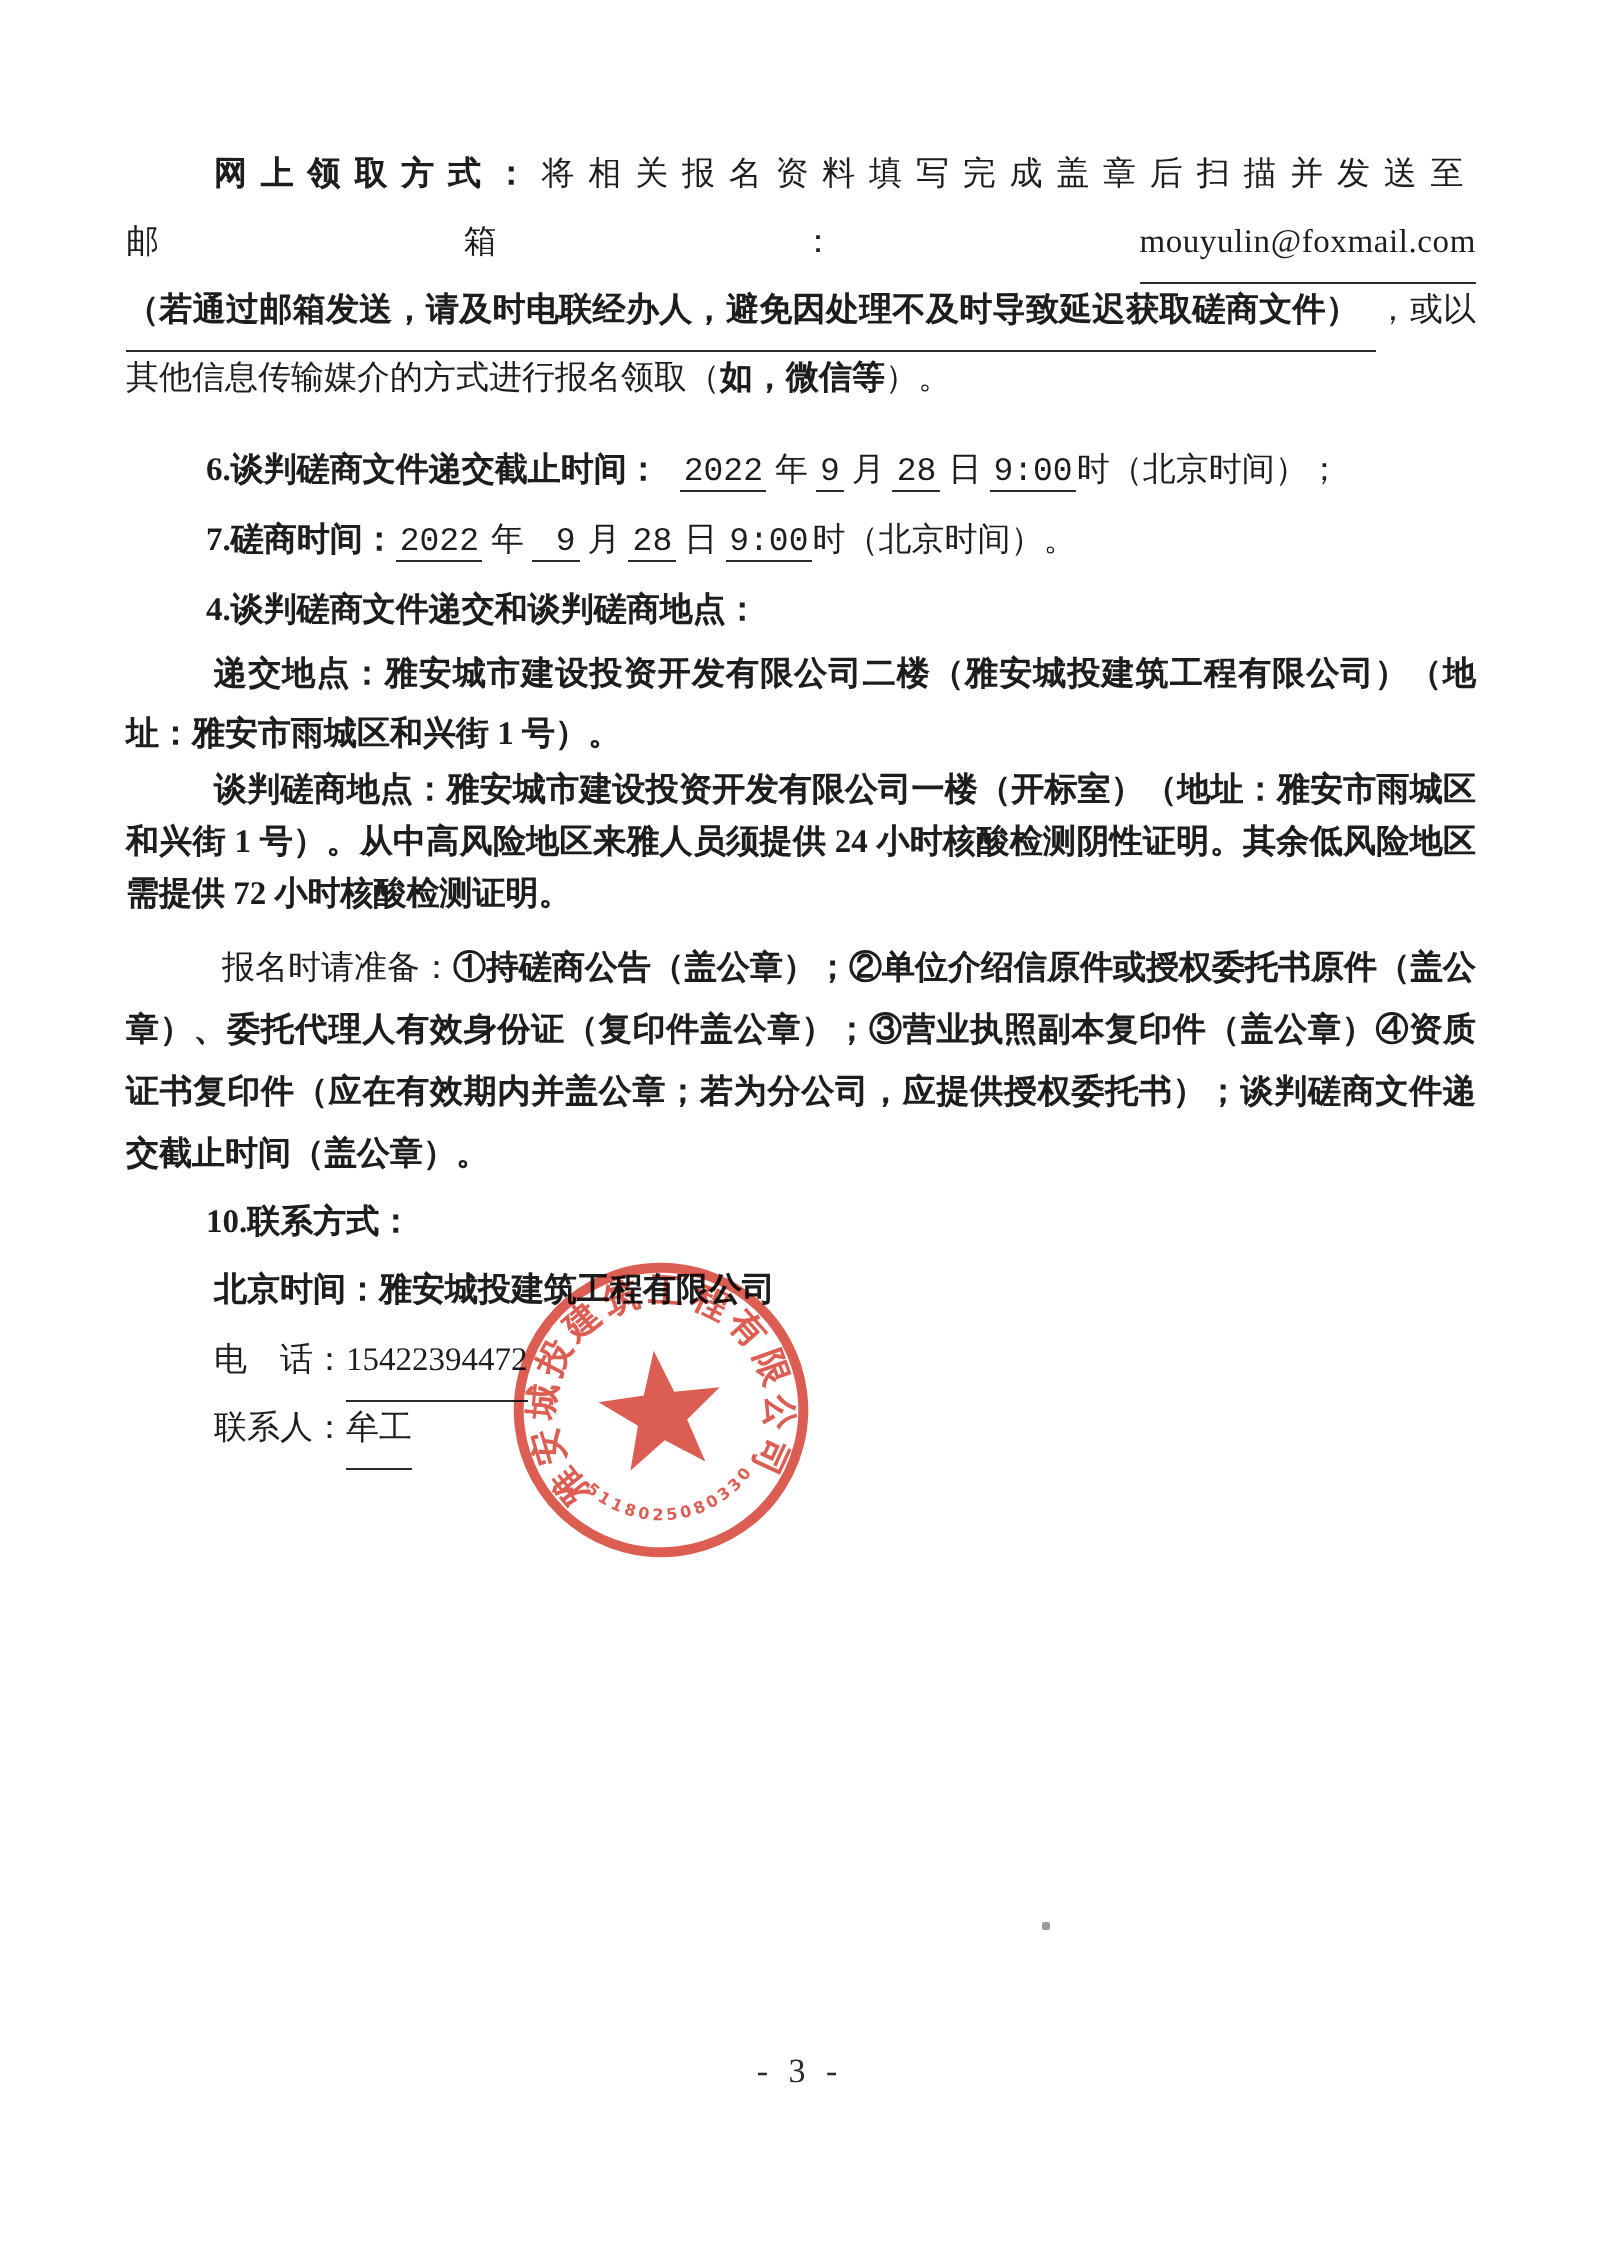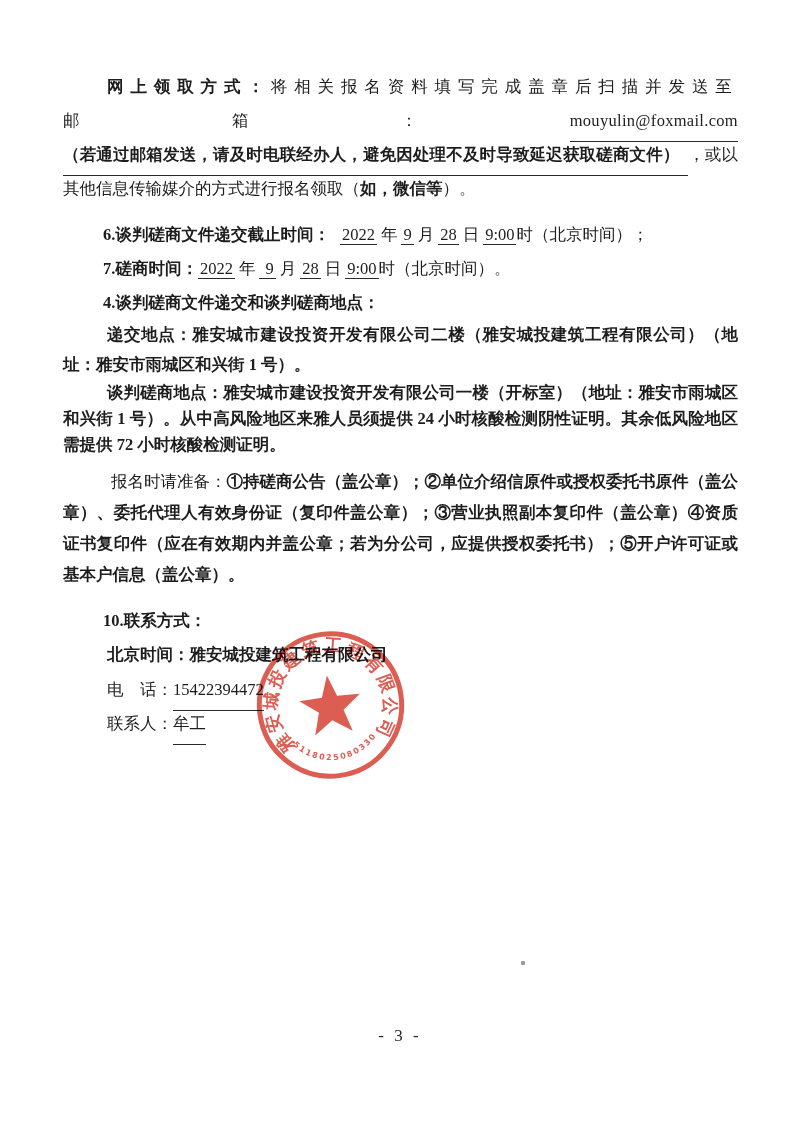--- a/index.html
+++ b/index.html
@@ -6,32 +6,32 @@
   body{
     width:800px;height:1131px;background:#ffffff;position:relative;overflow:hidden;
     font-family:"Liberation Serif","DejaVu Serif",serif;color:#1d1d1d;
   }
   .content{position:absolute;left:63px;top:70px;width:675px;}
   p{margin:0;font-size:16.5px;text-align:justify;text-justify:inter-character;text-align-last:left;}
   .b{font-weight:700;}
   .u{border-bottom:1.2px solid #2a2a2a;white-space:pre;padding-bottom:11px;}
   .spread{letter-spacing:6.2px;}
   .email{font-family:"Liberation Serif","DejaVu Serif",serif;letter-spacing:0.3px;}
-  .num{white-space:pre;padding:0 2px;}
+  .num{white-space:pre;padding:0 2px;font-family:Liberation Mono, monospace;}
   .unit{padding:0 4px;}
   .gap-l{margin-left:10px;}
   .p-method{line-height:34px;text-indent:44px;}
   .p-item6{line-height:34px;text-indent:40px;margin-top:12px;}
   .p-item7{line-height:34px;text-indent:40px;}
   .p-item8{line-height:34px;text-indent:40px;}
   .p-delivery{line-height:30px;text-indent:44px;}
   .p-venue{line-height:26px;text-indent:44px;}
   .p-item9{line-height:30px;text-indent:40px;margin-top:6px;}
   .p-signup{line-height:31px;text-indent:48px;margin-top:8px;}
-  .p-item10{line-height:34px;text-indent:40px;margin-top:14px;font-family:Liberation Serif, serif;}
+  .p-item10{line-height:34px;text-indent:40px;margin-top:2px;font-family:Liberation Serif, serif;}
   .p-contact{line-height:34.5px;text-indent:44px;}
   .page-number{
     position:absolute;top:1026px;left:0;width:800px;text-align:center;
     font-size:17px;letter-spacing:3px;color:#2a2a2a;
   }
   .stamp{
     position:absolute;left:254px;top:626px;width:153px;height:158px;
     color:#d8463a;opacity:0.88;mix-blend-mode:multiply;
     transform:rotate(-7deg);pointer-events:none;
   }
@@ -51,21 +51,21 @@
 
   <p class="p-item7"><span class="b">7.磋商时间：</span><span class="u num">2022</span><span class="unit">年</span><span class="u num"> 9</span><span class="unit">月</span><span class="u num">28</span><span class="unit">日</span><span class="u num">9:00</span><span>时（北京时间）。</span></p>
 
   <p class="p-item8"><span class="b">4.谈判磋商文件递交和谈判磋商地点：</span></p>
 
   <p class="p-delivery b"><span>递交地点：雅安城市建设投资开发有限公司二楼（雅安城投建筑工程有限公司）（地址：雅安市雨城区和兴街 1 号）。</span></p>
 
   <p class="p-venue b"><span>谈判磋商地点：雅安城市建设投资开发有限公司一楼（开标室）（地址：雅安市雨城区和兴街 1 号）。从中高风险地区来雅人员须提供 24 小时核酸检测阴性证明。其余低风险地区需提供 72 小时核酸检测证明。</span></p>
 
 
-  <p class="p-signup"><span>报名时请准备：</span><span class="b">①持磋商公告（盖公章）；②单位介绍信原件或授权委托书原件（盖公章）、委托代理人有效身份证（复印件盖公章）；③营业执照副本复印件（盖公章）④资质证书复印件（应在有效期内并盖公章；若为分公司，应提供授权委托书）；⑤开户许可证或基本户信息（盖公章）。</span></p>
+  <p class="p-signup"><span>报名时请准备：</span><span class="b">①持磋商公告（盖公章）；②单位介绍信原件或授权委托书原件（盖公章）、委托代理人有效身份证（复印件盖公章）；③营业执照副本复印件（盖公章）④资质证书复印件（应在有效期内并盖公章；若为分公司，应提供授权委托书）；谈判磋商文件递交截止时间（盖公章）。</span></p>
 
   <p class="p-item10"><span class="b">10.联系方式：</span></p>
 
   <p class="p-contact b"><span>北京时间：</span><span>雅安城投建筑工程有限公司</span></p>
 
 
   <p class="p-contact"><span>电　话：</span><span class="u">15422394472</span></p>
 
   <p class="p-contact"><span>联系人：</span><span class="u">牟工</span></p>
 

